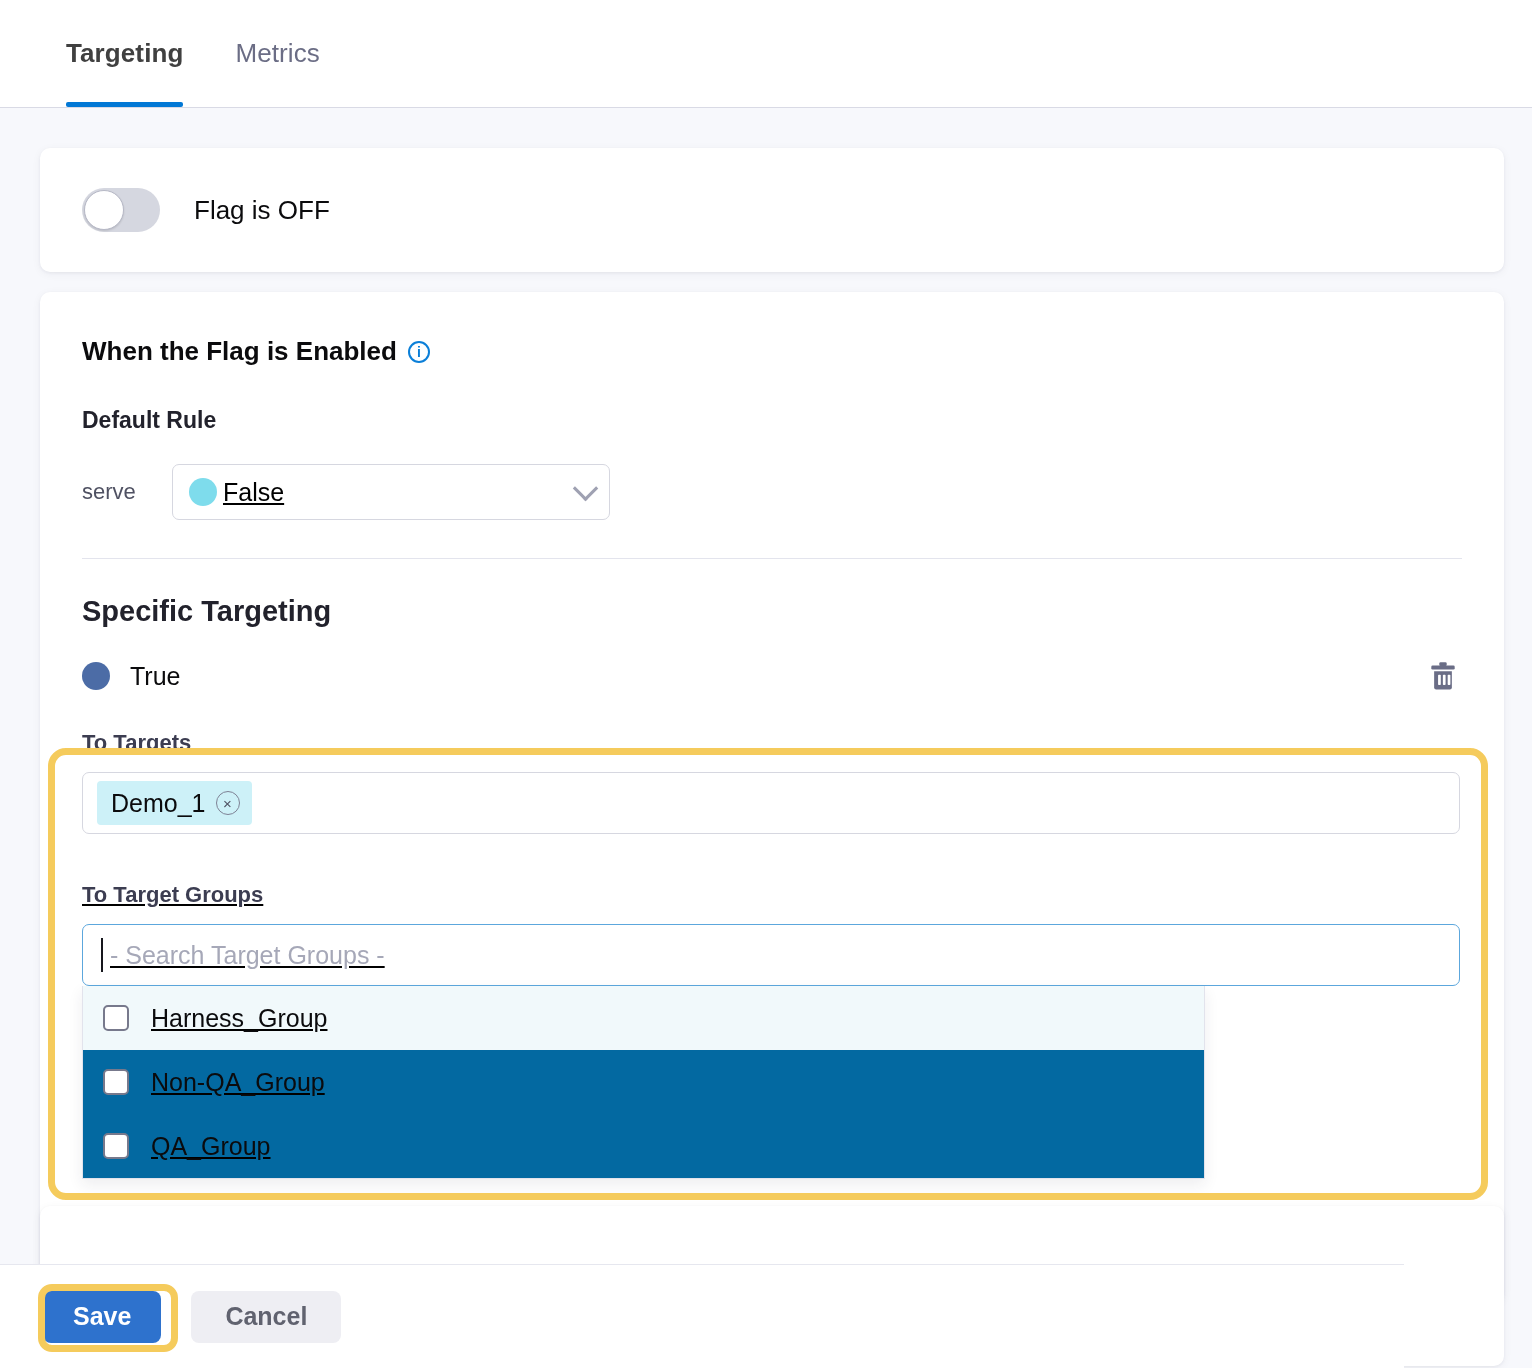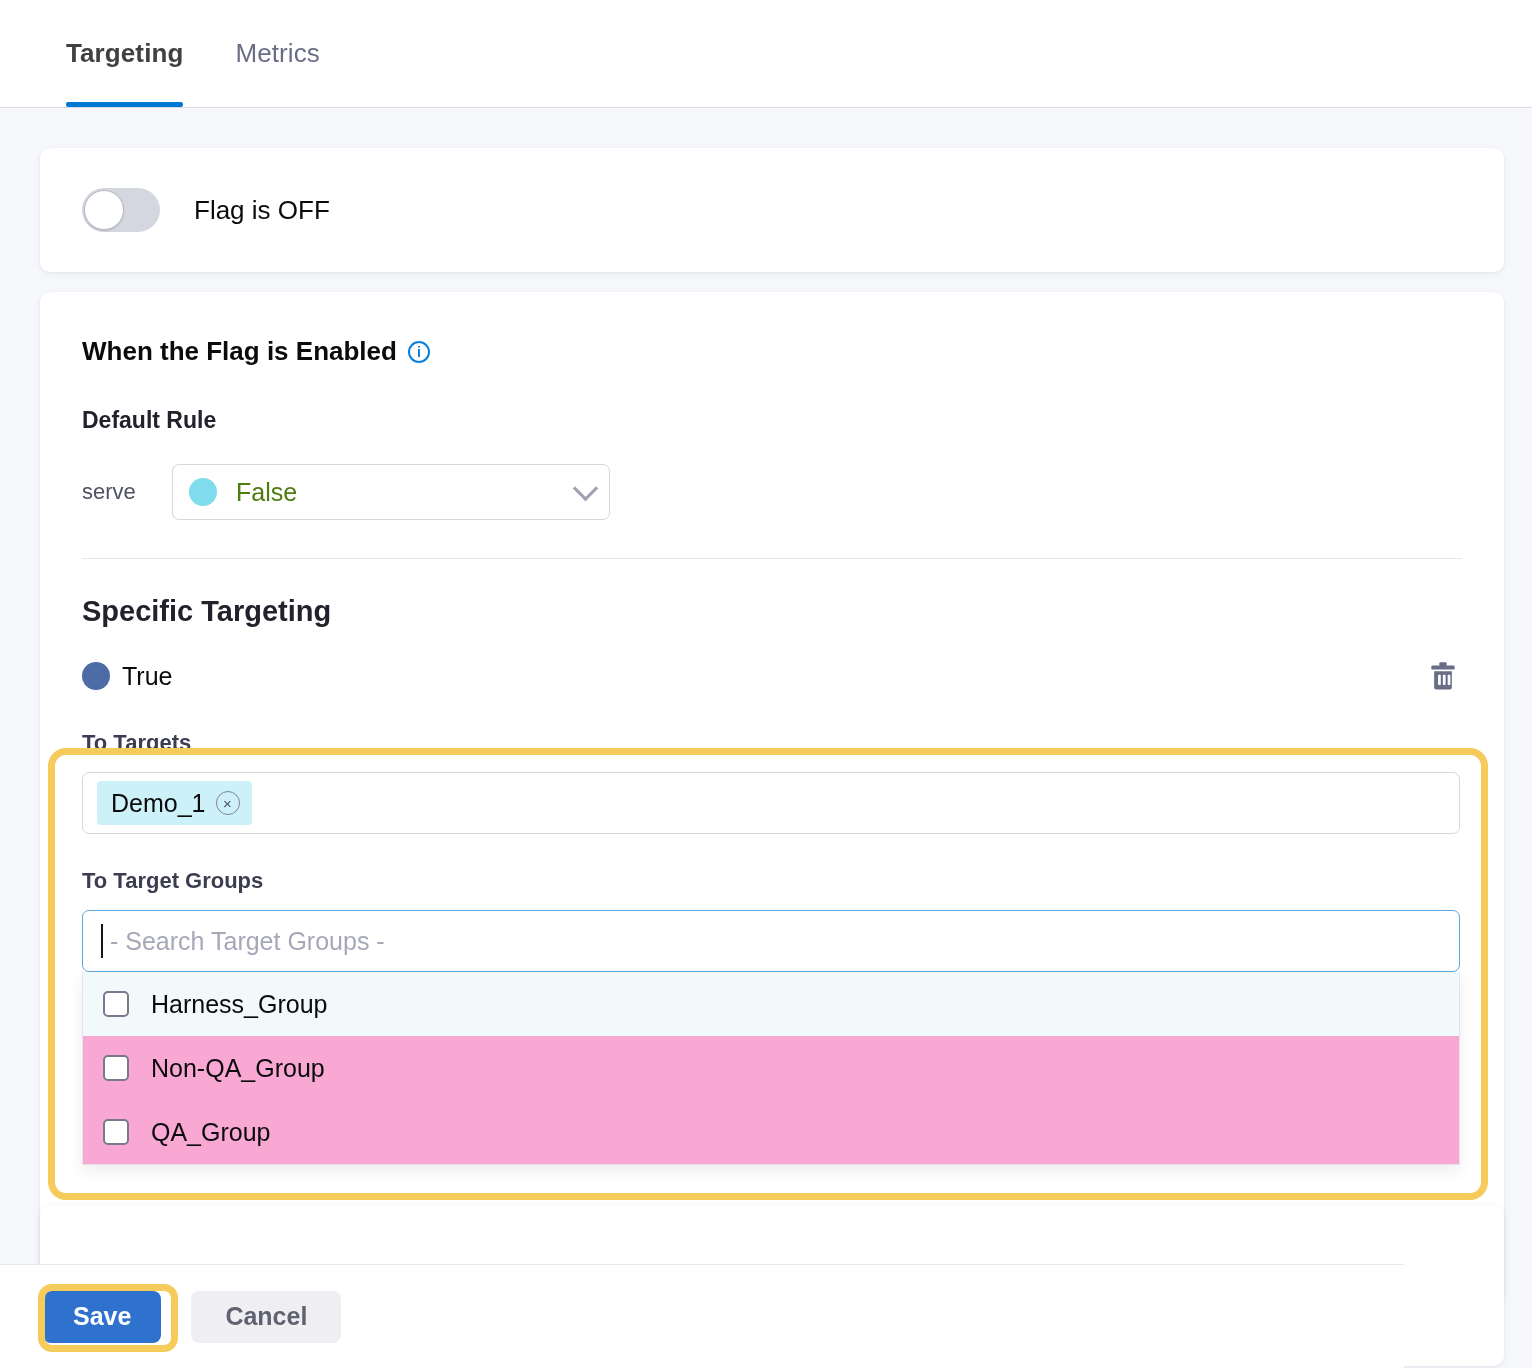--- a/index.html
+++ b/index.html
@@ -166,23 +166,24 @@
     cursor: pointer;
   }
   .dot {
     width: 28px; height: 28px;
     border-radius: 50%;
     flex: none;
   }
   .dot-false { background: #7edcec; }
   .dot-true  { background: #4c6ca6; }
   .select-value {
-    margin-left: 19px;
-    font-size: 25px;
-    color: #4d7c0f;
+    margin-left: 6px;
+    font-size: 25px;
+    color: #000000;
+    text-decoration: underline;
   }
   .chevron {
     position: absolute;
     right: 18px;
     width: 18px; height: 18px;
     border-right: 3px solid #9fa1b2;
     border-bottom: 3px solid #9fa1b2;
     transform: rotate(45deg) translateY(-5px);
   }
 
@@ -199,21 +200,21 @@
     color: #22222c;
   }
 
   .variation-row {
     margin-top: 30px;
     display: flex;
     align-items: center;
     height: 36px;
   }
   .variation-name {
-    margin-left: 12px;
+    margin-left: 20px;
     font-size: 25px;
     color: #0b0b0d;
   }
   .trash-btn {
     margin-left: auto;
     width: 38px; height: 38px;
     display: flex;
     align-items: center;
     justify-content: center;
     cursor: pointer;
@@ -279,22 +280,22 @@
     background: #16171d;
     margin-right: 7px;
     flex: none;
   }
   .placeholder {
     font-size: 25px;
     color: #a6a8b8;
   }
 
   .dropdown {
-    width: 1378px;
-    background: #f9a8d4;
+    width: 1123px;
+    background: #0369a1;
     border: 1px solid #e2e3ec;
     border-top: none;
     box-shadow: 0 6px 14px rgba(40,41,61,0.08);
   }
   .option {
     height: 64px;
     display: flex;
     align-items: center;
     padding-left: 20px;
     font-size: 25px;
@@ -439,21 +440,21 @@
       <div style="margin-top:36px;">
         <div class="field-label">To Targets</div>
         <div class="targets-box">
           <span class="chip">
             <span>Demo_1</span>
             <span class="chip-x">×</span>
           </span>
         </div>
       </div>
 
-      <div style="margin-top:34px;">
+      <div style="margin-top:48px;text-decoration:underline;">
         <div class="field-label">To Target Groups</div>
         <div class="search-box">
           <span class="caret"></span>
           <span class="placeholder">- Search Target Groups -</span>
         </div>
         <div class="dropdown">
           <div class="option highlight">
             <span class="checkbox"></span>
             <span>Harness_Group</span>
           </div>

